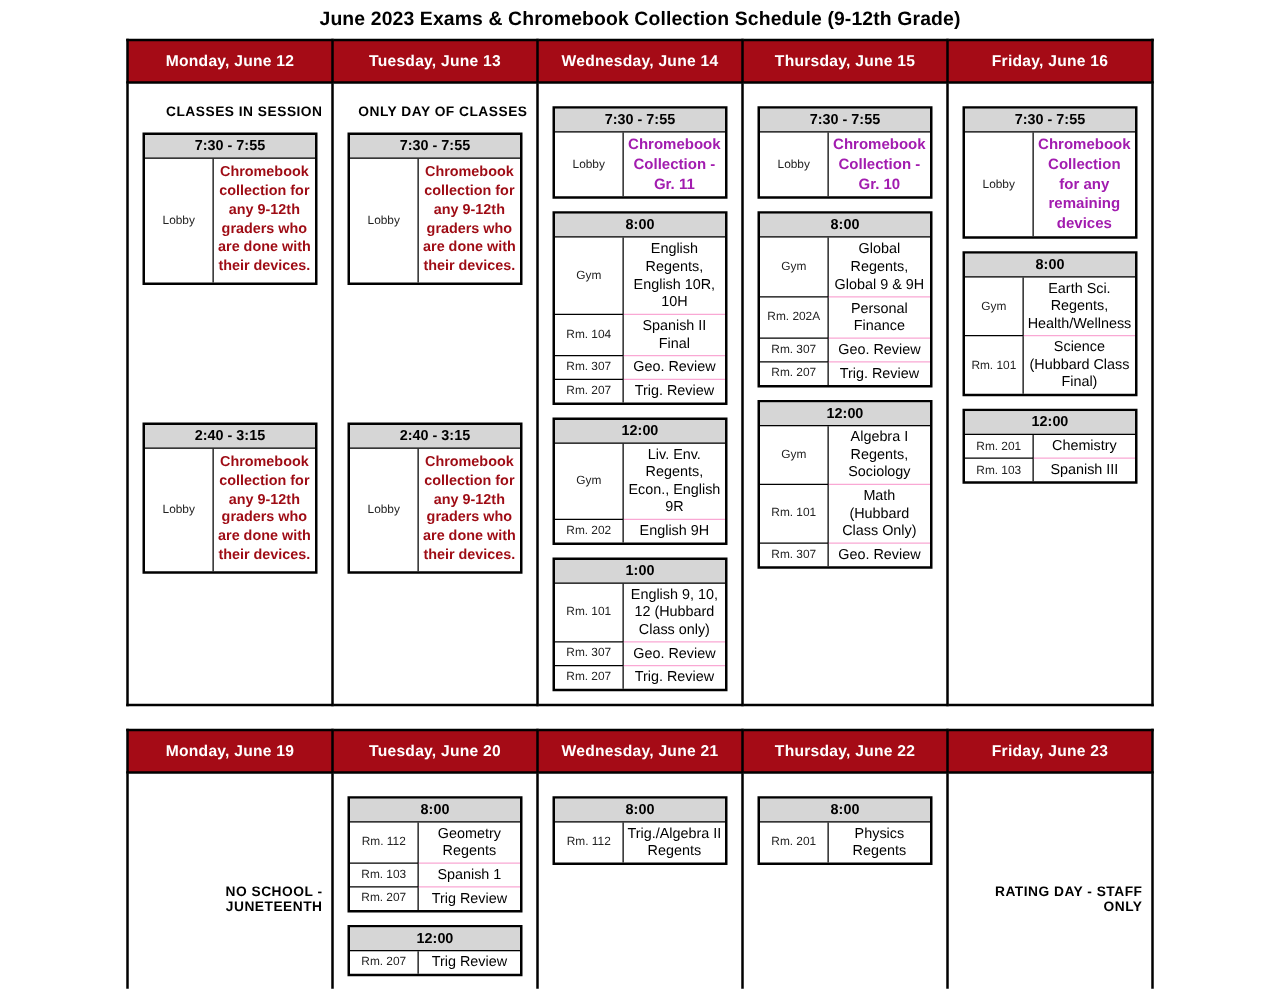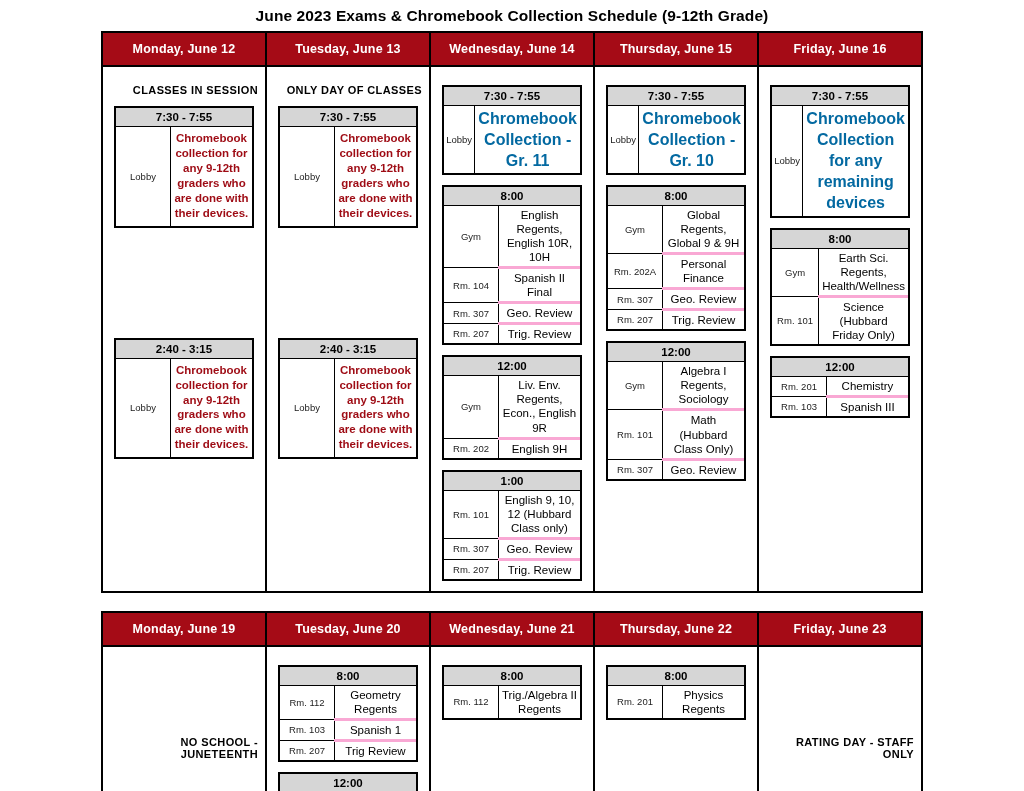--- a/index.html
+++ b/index.html
@@ -94,33 +94,33 @@
     border-bottom:1px solid #000;
     text-align:center;
     vertical-align:middle;
     font-size:9.5px;
     padding:2px 1px;
     color:#222;
     white-space:nowrap;
   }
   .erow .subject{
     display:table-cell;
-    border-bottom:3px solid #f9a8d4;
+    border-bottom:1px solid #f9a8d4;
     text-align:center;
     vertical-align:middle;
     font-size:11.5px;
     padding:2px 3px;
     line-height:1.22;
   }
   .erow:last-child .room,
   .erow:last-child .subject{border-bottom:none;}
   .erow .subject.red{
-    color:#0369a1;
-    font-weight:bold;
-    font-size:16px;
+    color:#a21caf;
+    font-weight:bold;
+    font-size:12px;
     line-height:1.32;
   }
   .erow .subject.redpara{
     color:#9E0B14;
     font-weight:bold;
     font-size:11.5px;
     line-height:1.3;
     padding:4px 3px 5px 3px;
   }
 </style>
@@ -316,21 +316,21 @@
               </div>
               <div class="block">
                 <div class="timebar">8:00</div>
                 <div class="rows">
                   <div class="erow">
                     <div class="room">Gym</div>
                     <div class="subject">Earth Sci. Regents, Health/Wellness</div>
                   </div>
                   <div class="erow">
                     <div class="room">Rm. 101</div>
-                    <div class="subject">Science (Hubbard Friday Only)</div>
+                    <div class="subject">Science (Hubbard Class Final)</div>
                   </div>
                 </div>
               </div>
               <div class="block">
                 <div class="timebar">12:00</div>
                 <div class="rows">
                   <div class="erow">
                     <div class="room">Rm. 201</div>
                     <div class="subject">Chemistry</div>
                   </div>

